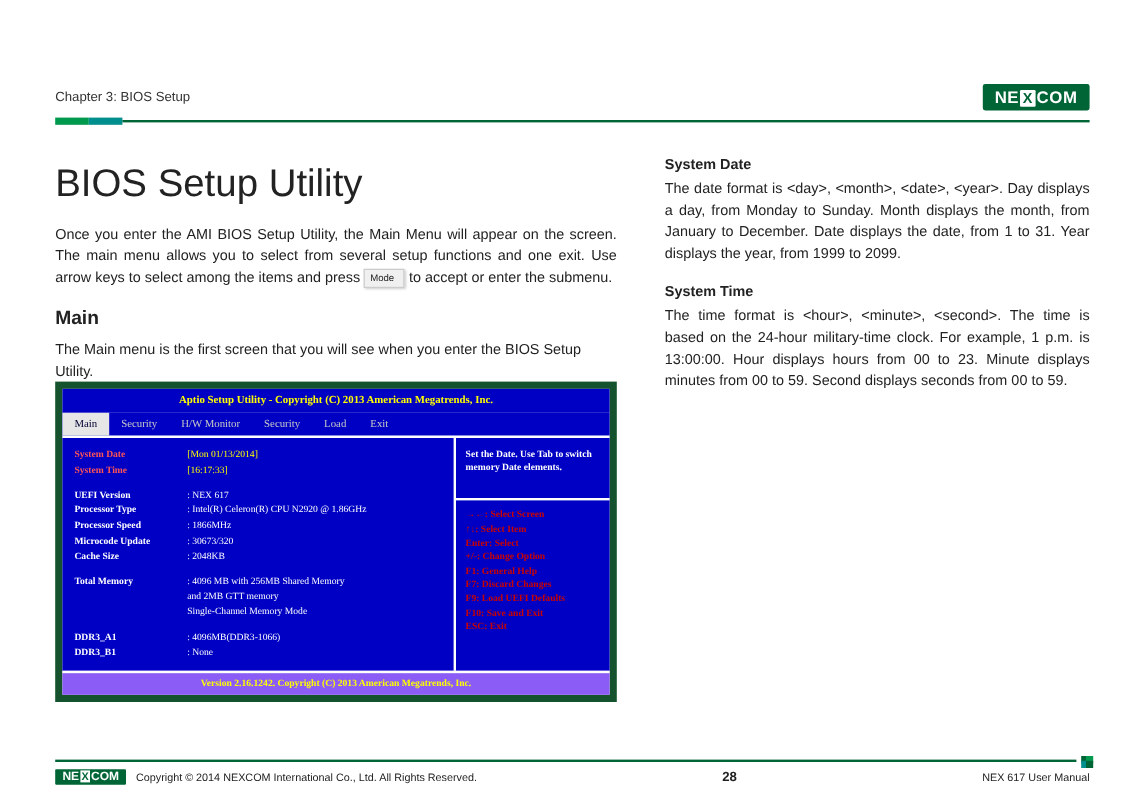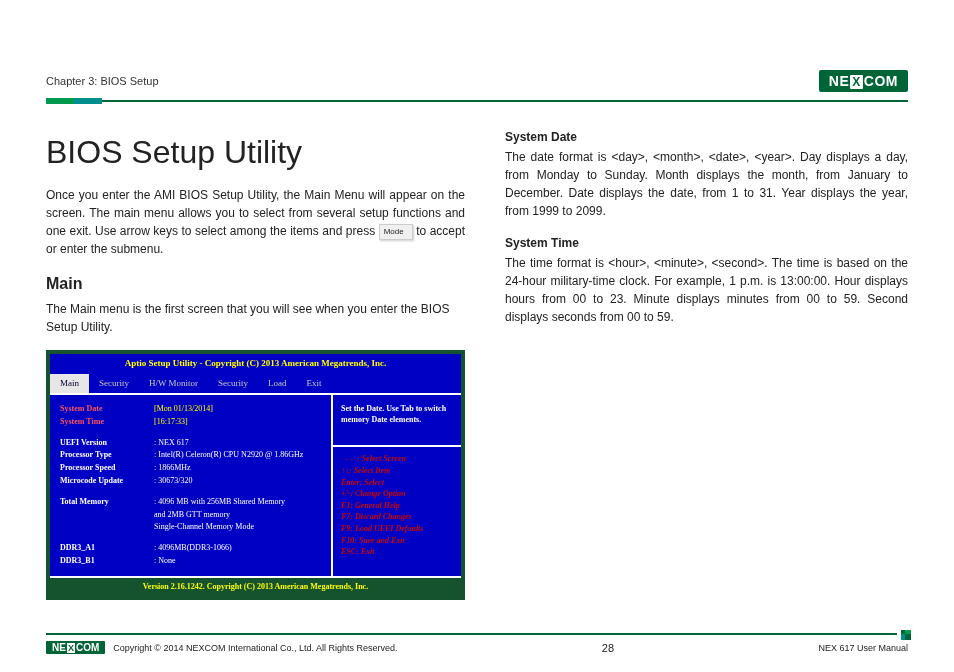--- a/index.html
+++ b/index.html
@@ -23,48 +23,48 @@
   .content { display:flex; gap:40px; margin-top:24px;}
   .col { flex:1; font-size:12px; line-height:1.5;}
   h1 { font-size:32px; font-weight:400; color:#222; margin-bottom:10px;}
   h2 { font-size:16px; font-weight:700; color:#222; margin:14px 0 4px;}
   h4 { font-size:12px; font-weight:700; margin-bottom:2px;}
   .intro { text-align:justify; font-size:12px;}
   .enter-key { display:inline-block; background:#f0f0f0; border:1px solid #ccc; font-size:8px; padding:1px 8px 1px 4px; vertical-align:middle; box-shadow:1px 1px 2px rgba(0,0,0,.2);}
   .rcol p { text-align:justify; margin-bottom:14px;}
 
   
-  .bios { margin-top:14px; width:419px; border:4px solid #14532d; font-family:"Times New Roman",serif;}
+  .bios { width:468px; border:6px solid #14532d; font-family:"Times New Roman",serif;}
   .bios-title { background:#0000c4; color:#ff0; font-size:9px; font-weight:700; text-align:center; padding:3px 0;}
   .bios-tabs { background:#0000c4; display:flex; font-size:9px; color:#c7c7c7;}
   .bios-tabs span { padding:3px 10px;}
   .bios-tabs .active { background:#e6e6e6; color:#003;}
   .bios-body { display:flex; background:#0000c4; color:#fff; font-size:8px; border-top:2px solid #fff;}
   .bios-left { flex:1; padding:8px 10px;}
   .bios-right { width:130px; border-left:2px solid #fff; padding:8px 8px; color:#fff; font-size:8px;}
   .bios-right .help { color:#c00; font-weight:700; line-height:1.4;}
   .bios-right .sep { border-top:2px solid #fff; margin:20px -8px 6px -8px;}
   .row { display:flex; gap:4px; line-height:1.6;}
   .label { width:90px; font-weight:700;}
   .val { flex:1; font-weight:400;}
   .spacer { height:8px;}
-  .bios-footer { background:#14532d; color:#ff0; font-size:8px; font-weight:700; text-align:center; padding:3px 0; border-top:2px solid #fff;}
-  .redtxt { color:#c00; font-weight:700; line-height:1.45;font-style:italic;}
+  .bios-footer { background:#8b5cf6; color:#ff0; font-size:8px; font-weight:700; text-align:center; padding:3px 0; border-top:2px solid #fff;}
+  .redtxt { color:#c00; font-weight:700; line-height:1.45;}
 
   
   .page-footer { position:absolute; left:46px; right:46px; bottom:18px;}
   .foot-rule { display:flex; align-items:center;}
   .foot-line { height:2px; flex:1; background:#006536;}
   .sq { width:6px; height:6px;}
   .sq1{background:#006536;} .sq2{background:#009a4e;} .sq3{background:#008f8c;}
   .foot-grid{ display:grid; grid-template-columns:3px 3px; grid-template-rows:3px 3px; gap:1px; margin-left:4px;}
   .foot-row { display:flex; justify-content:space-between; align-items:center; margin-top:4px; font-size:9px;}
   .foot-logo { background:#006536; color:#fff; font-weight:700; font-size:10px; padding:1px 6px; border-radius:1px;}
   .foot-logo .x{ background:#fff; color:#006536; padding:0 1px; margin:0 1px; font-size:9px;}
-  .pnum{ font-weight:400; font-size:11px;}
+  .pnum{ font-weight:700; font-size:11px;}
 </style>
 </head>
 <body>
 
 <div class="top-bar">
   <div class="chapter">Chapter 3: BIOS Setup</div>
   <div class="logo-box">NE<span class="x">X</span>COM</div>
 </div>
 <div class="rule-row">
   <div class="rule-green"></div>
@@ -112,20 +112,24 @@
               <div class="label">Processor Type</div>
               <div class="val">: Intel(R) Celeron(R) CPU N2920 @ 1.86GHz</div>
             </div>
           <div class="row">
               <div class="label">Processor Speed</div>
               <div class="val">: 1866MHz</div>
             </div>
           <div class="row">
               <div class="label">Microcode Update</div>
               <div class="val">: 30673/320</div>
+            </div>
+          <div class="row">
+              <div class="label">Cache Size</div>
+              <div class="val">: 2048KB</div>
             </div>
           <div class="spacer"></div>
           <div class="row">
               <div class="label">Total Memory</div>
               <div class="val">: 4096 MB with 256MB Shared Memory</div>
             </div>
           <div class="row">
               <div class="label"></div>
               <div class="val">  and 2MB GTT memory</div>
             </div>

